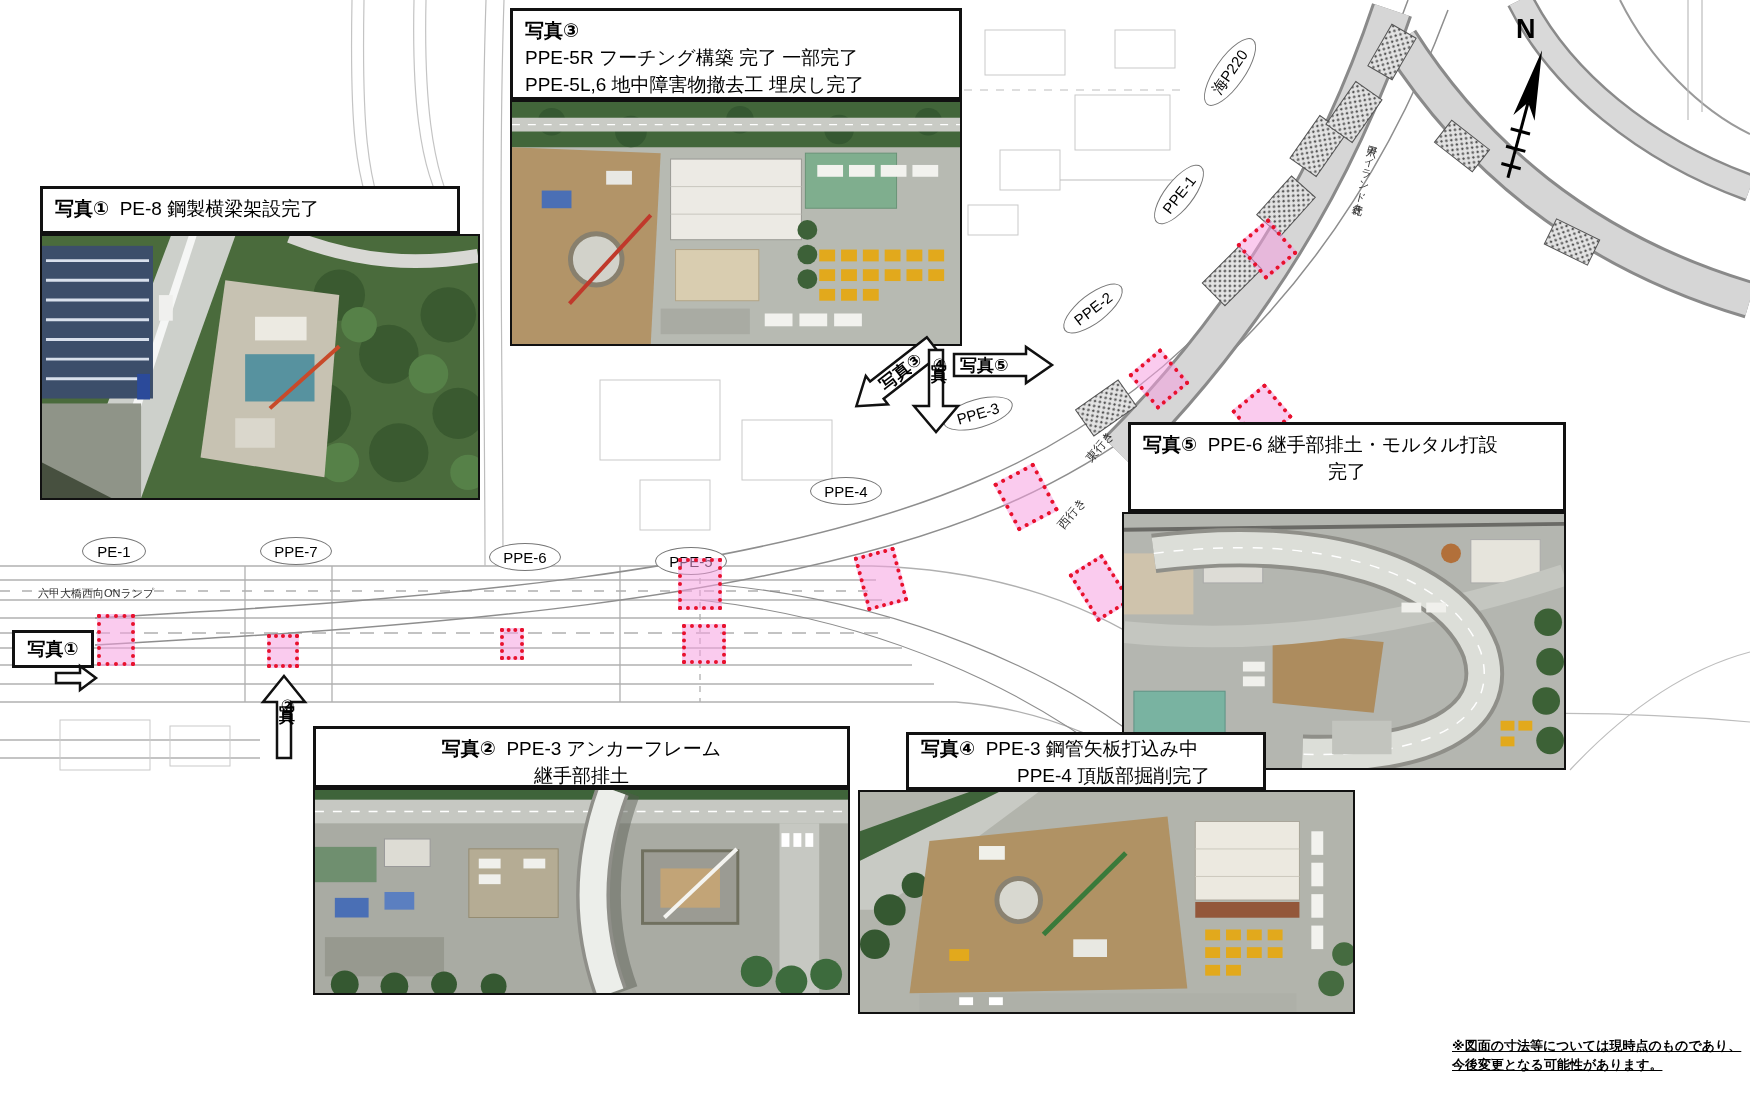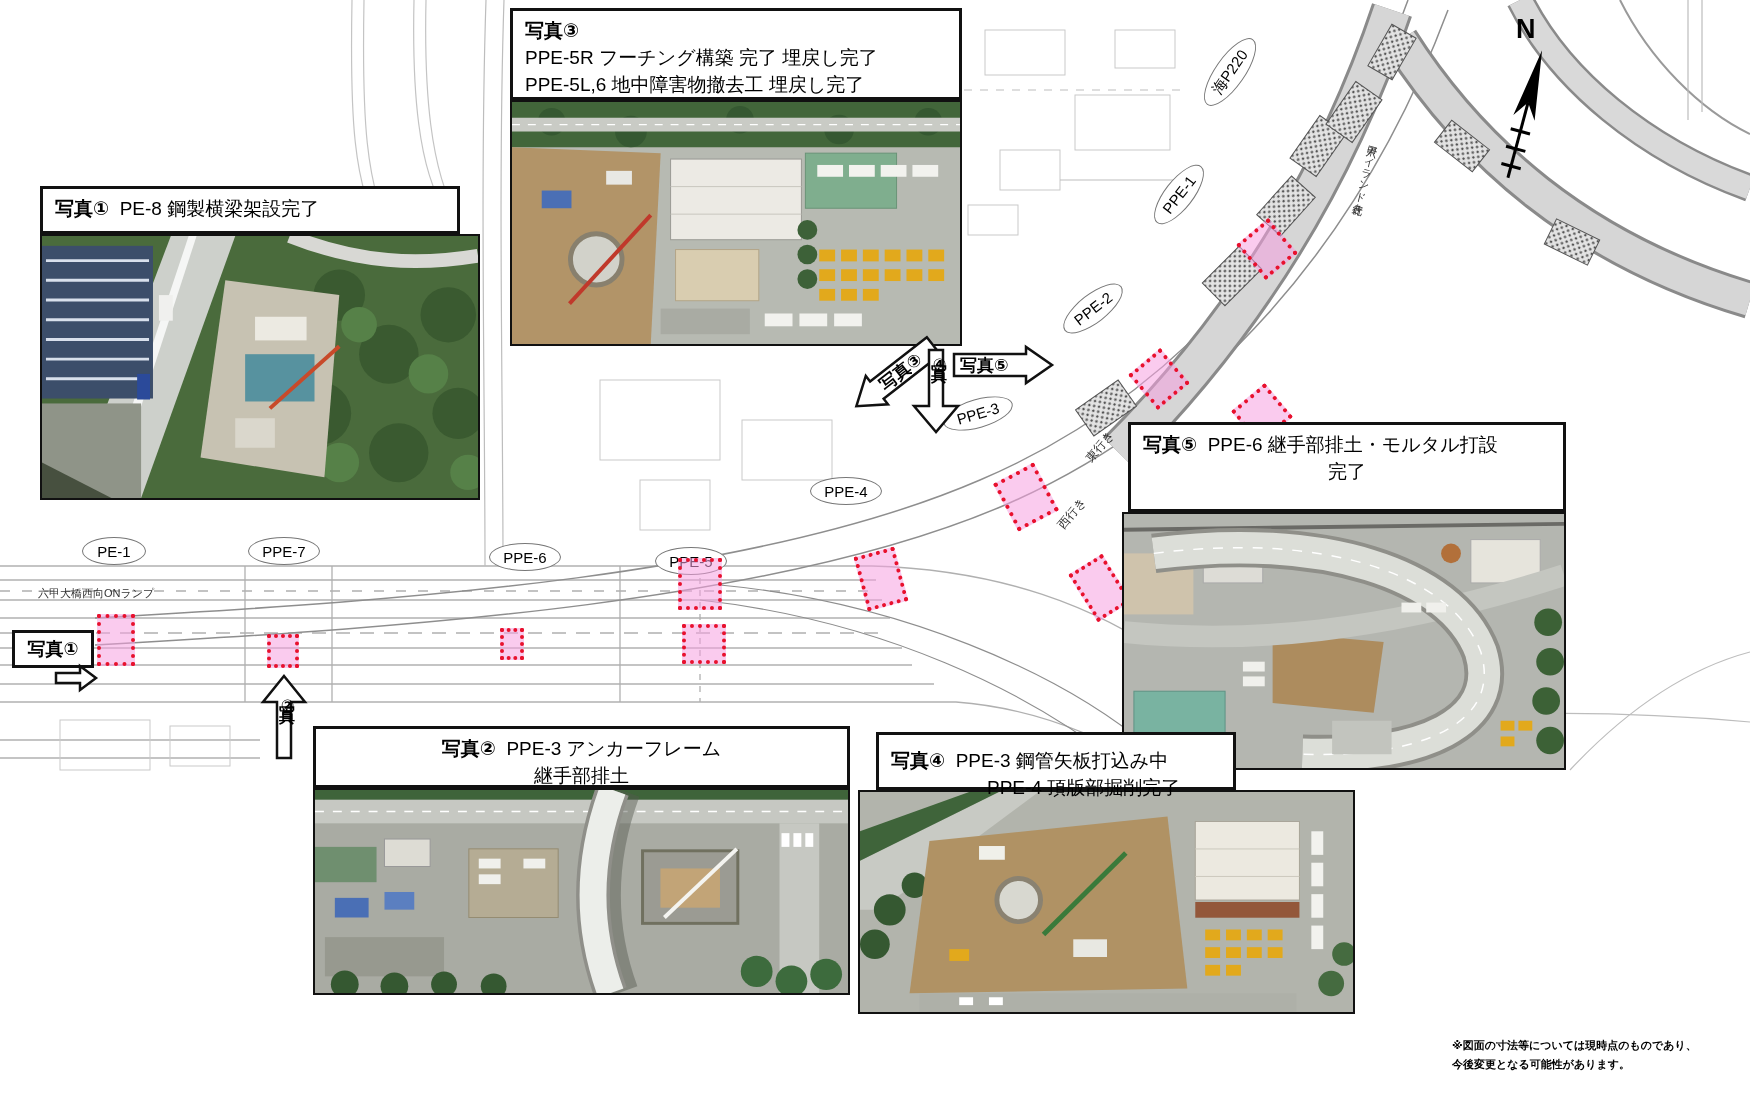--- a/index.html
+++ b/index.html
@@ -20,21 +20,21 @@
   
   .ell{position:absolute;border:1.5px solid #777;border-radius:50%;background:#fff;z-index:10;
        display:flex;align-items:center;justify-content:center;font-size:15px;white-space:nowrap;}
   
   .sml{position:absolute;font-size:11px;color:#333;white-space:nowrap;z-index:10;}
   
   .arrowlab{position:absolute;z-index:35;}
   .arrowlab svg{display:block;overflow:visible;}
   .alab-h{position:absolute;font-weight:bold;font-size:17px;white-space:nowrap;}
   .alab-v{position:absolute;font-weight:bold;font-size:16px;writing-mode:vertical-rl;text-orientation:upright;letter-spacing:1px;}
-  .note{position:absolute;font-size:11px;line-height:19px;font-weight:bold;z-index:40;}
+  .note{position:absolute;font-size:13px;line-height:19px;font-weight:bold;z-index:40;text-decoration:underline;}
   #a1box{position:absolute;left:12px;top:630px;width:82px;height:38px;background:#fff;border:3px solid #111;
          box-sizing:border-box;z-index:35;display:flex;align-items:center;justify-content:center;
          font-weight:bold;font-size:18px;}
 </style>
 </head>
 <body>
 
 <div id="canvas">
 
   <svg class="abs" style="left:0;top:0;z-index:1" width="1750" height="1108" viewBox="0 0 1750 1108">
@@ -140,21 +140,21 @@
   <div class="marker" style="left:860px;top:551px;width:42px;height:56px;transform:rotate(-15deg)"></div>
   <div class="marker" style="left:1003px;top:470px;width:46px;height:54px;transform:rotate(-28deg)"></div>
   <div class="marker" style="left:1138px;top:356px;width:42px;height:46px;transform:rotate(-40deg)"></div>
   <div class="marker" style="left:1246px;top:226px;width:42px;height:46px;transform:rotate(-40deg)"></div>
   <div class="marker" style="left:1080px;top:560px;width:40px;height:56px;transform:rotate(-32deg)"></div>
   <div class="marker" style="left:1240px;top:392px;width:44px;height:44px;transform:rotate(-40deg)"></div>
 
   <div class="ell" style="left:82px;top:537px;width:62px;height:26px">
       <span>PE-1</span>
     </div>
-  <div class="ell" style="left:248px;top:537px;width:70px;height:26px">
+  <div class="ell" style="left:260px;top:537px;width:70px;height:26px">
       <span>PPE-7</span>
     </div>
   <div class="ell" style="left:489px;top:543px;width:70px;height:26px">
       <span>PPE-6</span>
     </div>
   <div class="ell" style="left:655px;top:547px;width:70px;height:26px">
       <span>PPE-5</span>
     </div>
   <div class="ell" style="left:810px;top:477px;width:70px;height:26px">
       <span>PPE-4</span>
@@ -218,21 +218,21 @@
       <line x1="230" y1="175" x2="300" y2="112" stroke="#c84a2a" stroke-width="4"></line>
       <rect x="118" y="60" width="14" height="26" fill="#f0f0ee"></rect>
       <rect x="96" y="140" width="13" height="26" fill="#2b4a9a"></rect>
       <path d="M250 0 C320 28 380 30 440 20" stroke="#d8d8d4" stroke-width="14" fill="none"></path>
       <polygon points="0,230 70,266 0,266" fill="#47503f"></polygon>
     </svg>
   </div>
 
   <div class="callout" style="left:510px;top:8px;width:452px;height:92px">
     <div class="cline t">写真③</div>
-    <div class="cline">PPE-5R  フーチング構築  完了  埋戻し完了</div>
+    <div class="cline">PPE-5R  フーチング構築  完了  一部完了</div>
     <div class="cline">PPE-5L,6  地中障害物撤去工  埋戻し完了</div>
   </div>
   <div class="photo" style="left:510px;top:100px;width:452px;height:246px">
     <svg viewBox="0 0 452 246" preserveAspectRatio="none">
       <rect width="452" height="246" fill="#b7bab2"></rect>
       <rect width="452" height="46" fill="#42663a"></rect>
       <g fill="#355831">
           <circle cx="40" cy="20" r="14"></circle>
           <circle cx="120" cy="30" r="16"></circle>
           <circle cx="230" cy="18" r="14"></circle>
@@ -365,21 +365,21 @@
         </g>
       <rect x="155" y="60" width="90" height="70" fill="#b5ac94" stroke="#948b72"></rect>
       <g fill="#f0f0ec">
           <rect x="165" y="70" width="22" height="10"></rect>
           <rect x="165" y="86" width="22" height="10"></rect>
           <rect x="210" y="70" width="22" height="10"></rect>
         </g>
     </svg>
   </div>
 
-  <div class="callout" style="left:876px;top:732px;width:360px;height:58px;padding-top:12px">
+  <div class="callout" style="left:906px;top:732px;width:360px;height:58px;padding-top:0">
     <div class="cline"><span class="t">写真④</span>&nbsp;&nbsp;<span>PPE-3  鋼管矢板打込み中</span></div>
     <div class="cline" style="padding-left:96px">PPE-4  頂版部掘削完了</div>
   </div>
   <div class="photo" style="left:858px;top:790px;width:497px;height:224px">
     <svg viewBox="0 0 497 224" preserveAspectRatio="none">
       <rect width="497" height="224" fill="#b2b4ac"></rect>
       <polygon points="0,70 140,0 180,0 20,120 0,120" fill="#c8cac4"></polygon>
       <polygon points="0,40 110,0 140,0 0,70" fill="#3f643a"></polygon>
       <g fill="#355831">
           <circle cx="30" cy="120" r="16"></circle>

